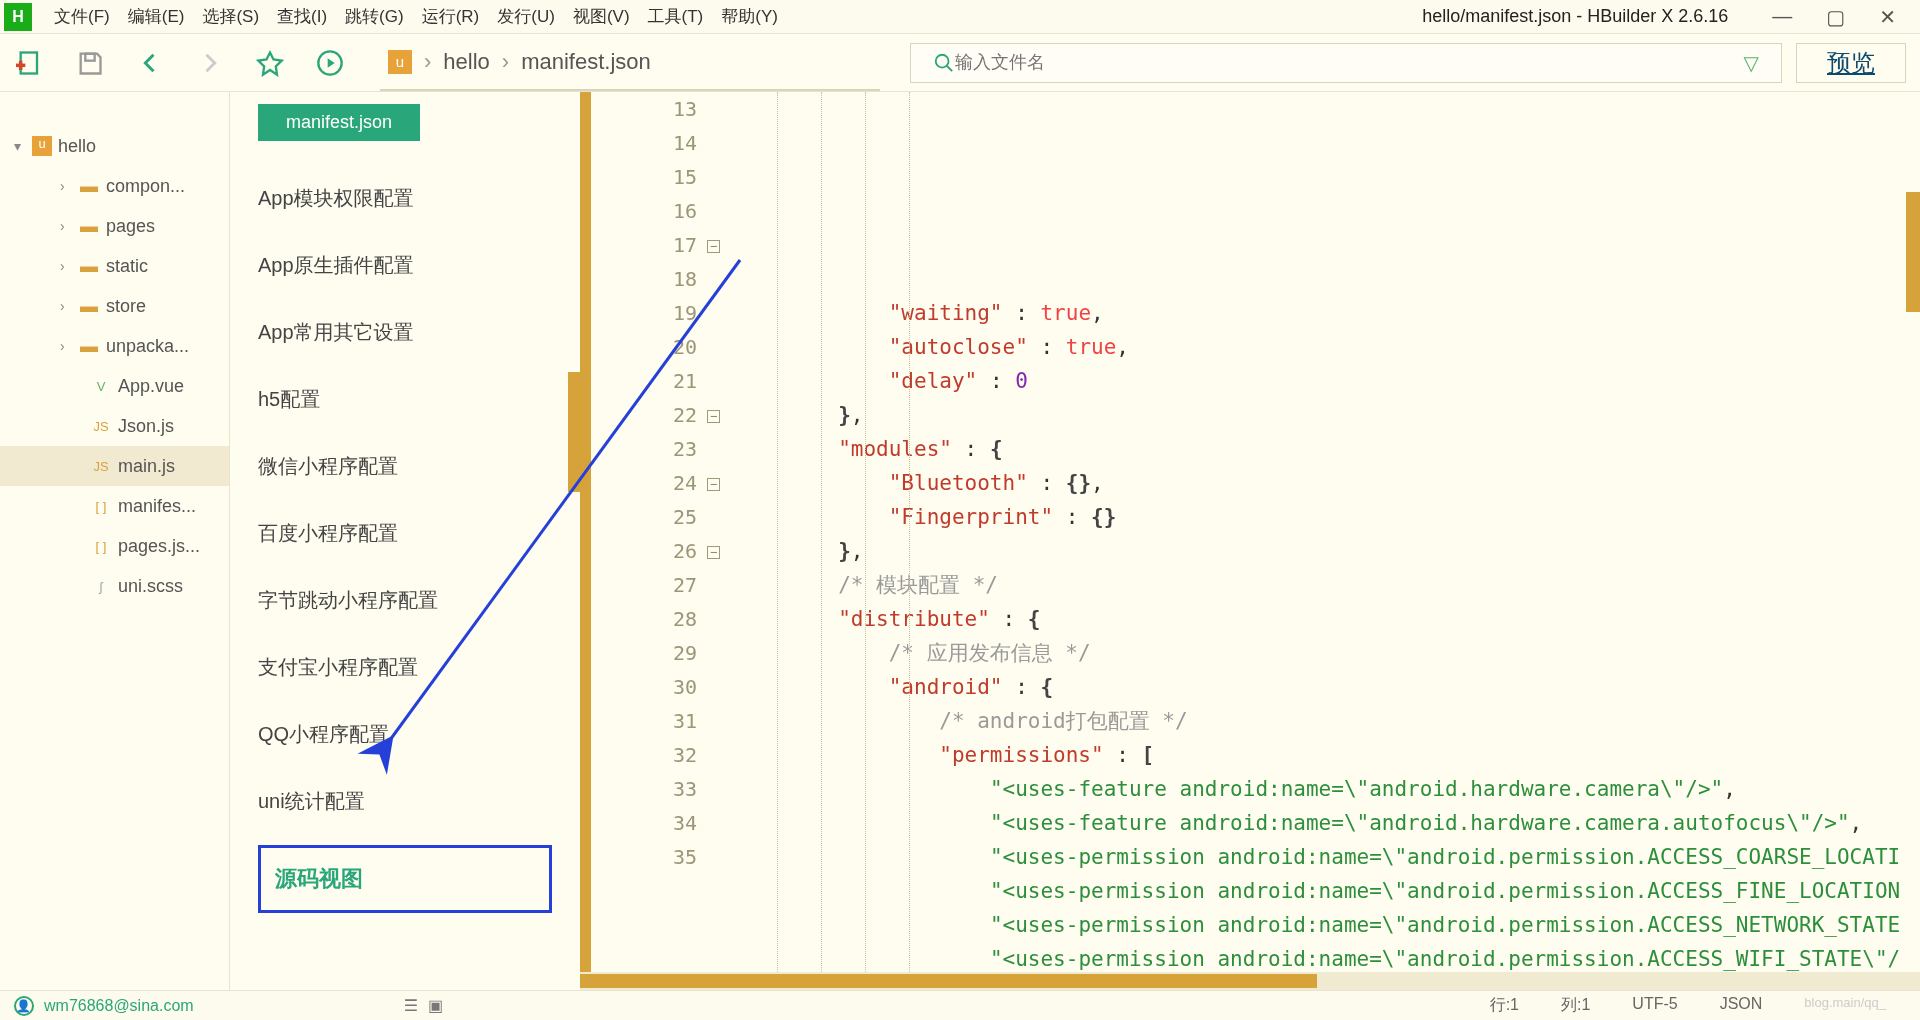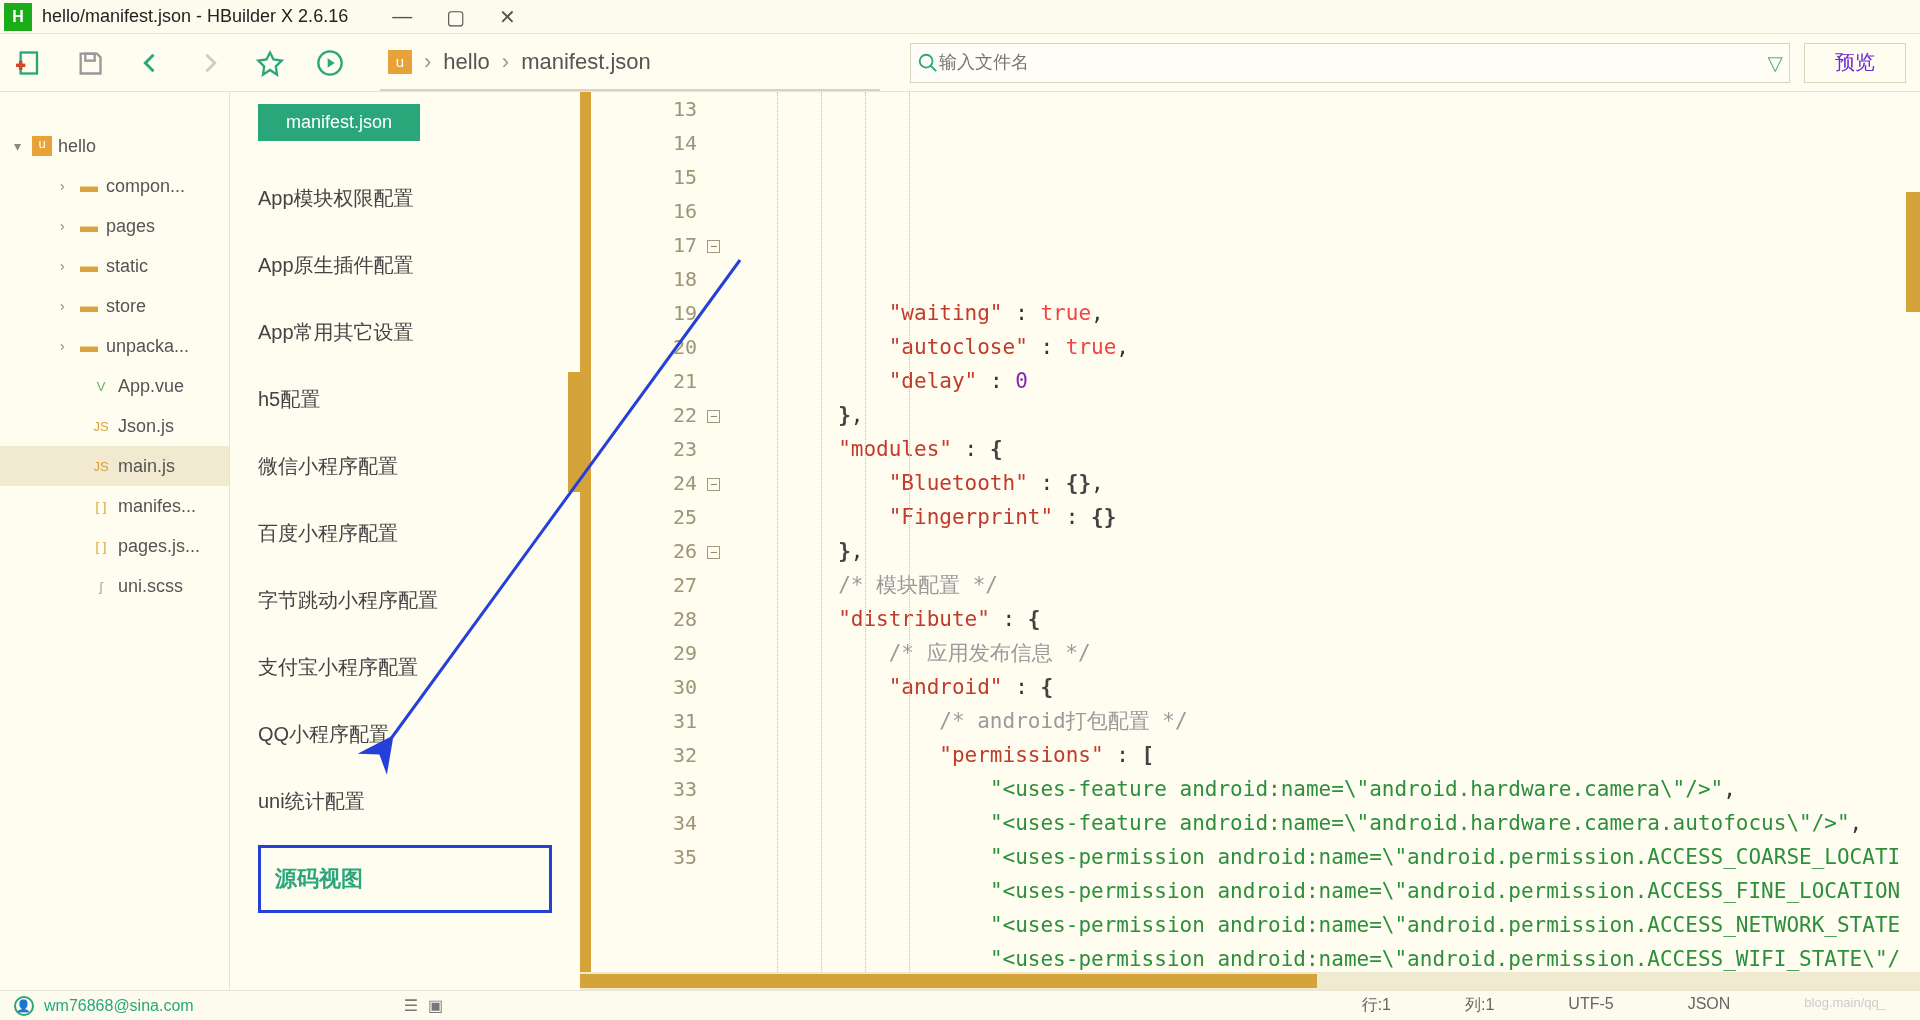--- a/index.html
+++ b/index.html
@@ -9,24 +9,24 @@
 .menu { display: flex; gap: 6px; flex: 1; color: #333; padding-left: 6px;}
 .menu span { padding: 4px 6px; cursor: default; font-size: 17px;}
 .title { font-size: 18px; color: #222; padding-right: 20px;}
 .win-ctrl { display: flex; gap: 34px; padding: 0 24px; color: #555; font-size: 20px; }
 .toolbar { height: 58px; display: flex; align-items: center; border-bottom: 1px solid #e8e4d0; background: #fffcf0; }
 .tb-btn { width: 60px; display: flex; justify-content: center; align-items: center; }
 .tb-icon { width: 28px; height: 28px; display: inline-block; }
 .breadcrumb { display: flex; align-items: center; gap: 12px; font-size: 22px; color: #555; padding-left: 8px; }
 .bc-sep { color: #999; }
 .search-wrap { flex: 1; display: flex; align-items: center; margin-left: 30px; }
-.search-box { display: flex; align-items: center; border: 1px solid #d9d4bc; height: 40px; flex: 1; padding: 0 6px; background: #fffdf5;}
+.search-box { display: flex; align-items: center; border: 1px solid #d9d4bc; height: 40px; flex: 1; padding: 0 22px; background: #fffdf5;}
 .search-box input { border: none; outline: none; background: transparent; font-size: 18px; width: 100%; color: #999;}
 .filter-icon { margin-left: -34px; color: #56b36a; font-size: 20px;}
-.preview-btn { border: 1px solid #d9d4bc; height: 40px; padding: 0 30px; margin: 0 14px; display: flex; align-items: center; font-size: 20px; color: #6d28d9;}
+.preview-btn { border: 1px solid #d9d4bc; height: 40px; padding: 0 30px; margin: 0 14px; display: flex; align-items: center; font-size: 24px; color: #0c4a6e; text-decoration: underline;}
 .body { display: flex; height: calc(100% - 34px - 58px - 30px); }
 .sidebar { width: 230px; border-right: 1px solid #e8e4d0; padding-top: 34px; background: #fffcf0; overflow: hidden;}
 .tree-item { display: flex; align-items: center; height: 40px; padding-left: 14px; font-size: 18px; color: #555; white-space: nowrap; overflow: hidden; text-overflow: ellipsis; }
 .tree-item.l1 { padding-left: 60px; }
 .tree-item.l2 { padding-left: 90px; }
 .tree-item.sel { background: #f1ead1; }
 .tree-caret { width: 18px; color: #888; font-size: 14px;}
 .tree-icon { width: 22px; display: inline-flex; justify-content: center; margin-right: 6px;}
 .fld { color: #d9a23e; }
 .uic { color: #66b36e; }
@@ -47,30 +47,42 @@
 .c-key { color: #c03b2b; }
 .c-true { color: #ef4444; }
 .c-num { color: #8427b5; }
 .c-brace { color: #444; font-weight: bold;}
 .c-comment { color: #9a9a9a; }
 .c-str { color: #2d8f3c; }
 .arrow-svg { position: absolute; left: 260px; top: 200px; pointer-events: none; z-index: 50;}
 .statusbar { height: 30px; display: flex; align-items: center; border-top: 1px solid #e8e4d0; background: #fdfbed; font-size: 16px; color: #666; padding: 0 14px;}
 .sb-left { display: flex; align-items: center; gap: 10px; color: #2aa77a; }
 .sb-user-icon { width: 20px; height: 20px; border: 2px solid #2aa77a; border-radius: 50%; display: inline-flex; align-items: center; justify-content: center; font-size: 12px;}
-.sb-right { margin-left: auto; display: flex; gap: 74px; padding-right: 20px;}
+.sb-right { margin-left: auto; display: flex; gap: 42px; padding-right: 20px;}
 .hscroll { position: absolute; left: 0; right: 0; bottom: 0; height: 18px; background: #f0ead1; }
 .hscroll-thumb { position: absolute; left: 0; width: 55%; top: 2px; bottom: 2px; background: #d6a23a; }
 .vscroll { position: absolute; right: 0; top: 0; width: 14px; height: 120px; background: #d6a23a; }
 </style>
 </head>
 <body>
 
 <div class="titlebar">
   <div class="logo">H</div>
+  <div class="menu" id="menu">
+      <span>文件(F)</span>
+      <span>编辑(E)</span>
+      <span>选择(S)</span>
+      <span>查找(I)</span>
+      <span>跳转(G)</span>
+      <span>运行(R)</span>
+      <span>发行(U)</span>
+      <span>视图(V)</span>
+      <span>工具(T)</span>
+      <span>帮助(Y)</span>
+    </div>
   <div class="title">hello/manifest.json - HBuilder X 2.6.16</div>
   <div class="win-ctrl">
     <span>—</span>
     <span>▢</span>
     <span>✕</span>
   </div>
 </div>
 
 <div class="toolbar">
   <div class="tb-btn">

